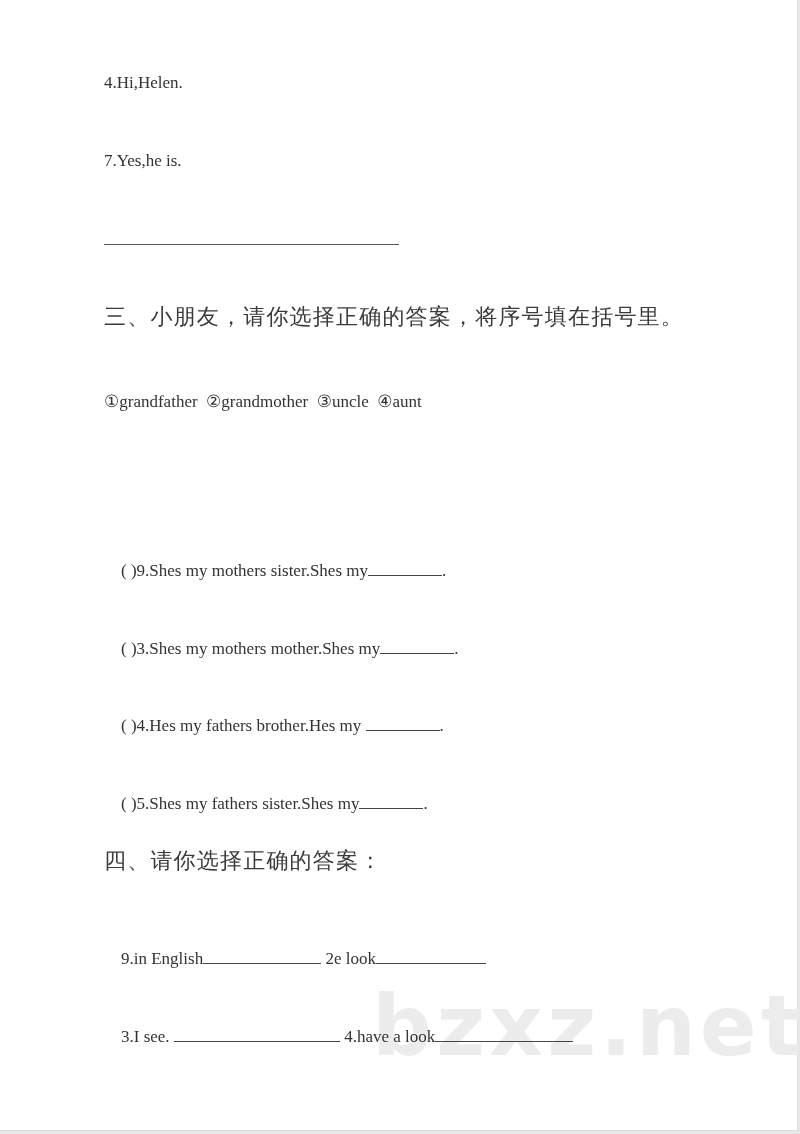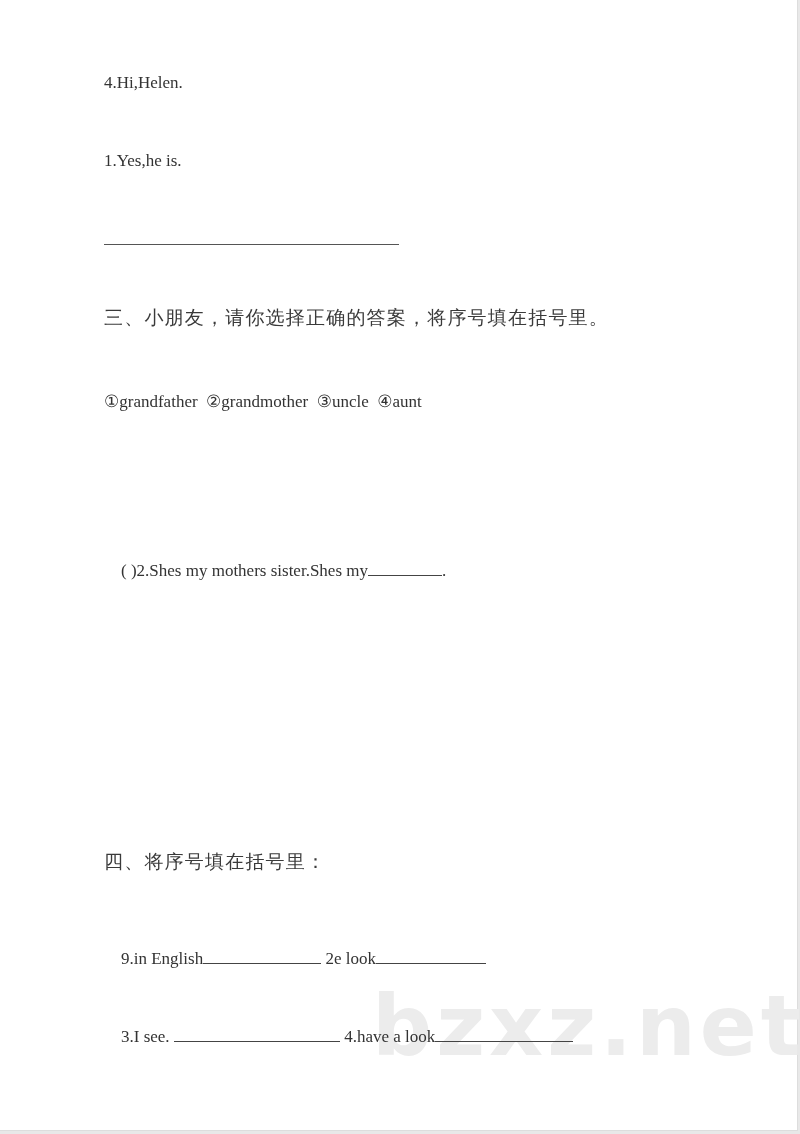--- a/index.html
+++ b/index.html
@@ -27,21 +27,21 @@
     position: absolute;
     left: 104px;
     font-family: "Liberation Serif", "DejaVu Serif", serif;
     font-size: 17px;
     color: #333333;
     white-space: pre;
     line-height: 20px;
   }
   .cjk {
     font-family: "DejaVu Sans", sans-serif;
-    font-size: 19px;
+    font-size: 22px;
     color: #3a3a3a;
     letter-spacing: 1.2px;
   }
   .rule {
     position: absolute;
     left: 104px;
     top: 244px;
     width: 295px;
     height: 0;
     border-top: 1px solid #555555;
@@ -67,31 +67,40 @@
   .fg { z-index: 1; }
 </style>
 </head>
 <body>
 
 <div class="page">
 
   <div class="watermark">bzxz.net</div>
 
   <div class="line fg" style="top:73px">4.Hi,Helen.</div>
-  <div class="line fg" style="top:151px">1.Yes,he is.</div>
+  <div class="line fg" style="top:151px">7.Yes,he is.</div>
   <div class="rule"></div>
 
   <div class="line cjk fg" style="top:307px">三、小朋友，请你选择正确的答案，将序号填在括号里。</div>
   <div class="line fg" style="top:392px">①grandfather  ②grandmother  ③uncle  ④aunt</div>
 
   <div class="line fg" style="top:540px">
-    <span>( )2.Shes my mothers sister.Shes my</span><span class="blank" style="width:74px"></span><span>.</span>
+    <span>( )9.Shes my mothers sister.Shes my</span><span class="blank" style="width:74px"></span><span>.</span>
+  </div>
+  <div class="line fg" style="top:618px">
+    <span>( )3.Shes my mothers mother.Shes my</span><span class="blank" style="width:74px"></span><span>.</span>
+  </div>
+  <div class="line fg" style="top:695px">
+    <span>( )4.Hes my fathers brother.Hes my </span><span class="blank" style="width:74px"></span><span>.</span>
+  </div>
+  <div class="line fg" style="top:773px">
+    <span>( )5.Shes my fathers sister.Shes my</span><span class="blank" style="width:64px"></span><span>.</span>
   </div>
 
-  <div class="line cjk fg" style="top:851px">四、将序号填在括号里：</div>
+  <div class="line cjk fg" style="top:851px">四、请你选择正确的答案：</div>
 
   <div class="line fg" style="top:928px">
     <span>9.in English</span><span class="blank" style="width:118px"></span><span> 2e look</span><span class="blank" style="width:110px"></span>
   </div>
   <div class="line fg" style="top:1006px">
     <span>3.I see. </span><span class="blank" style="width:166px"></span><span> 4.have a look</span><span class="blank" style="width:138px"></span>
   </div>
 
 </div>
 

